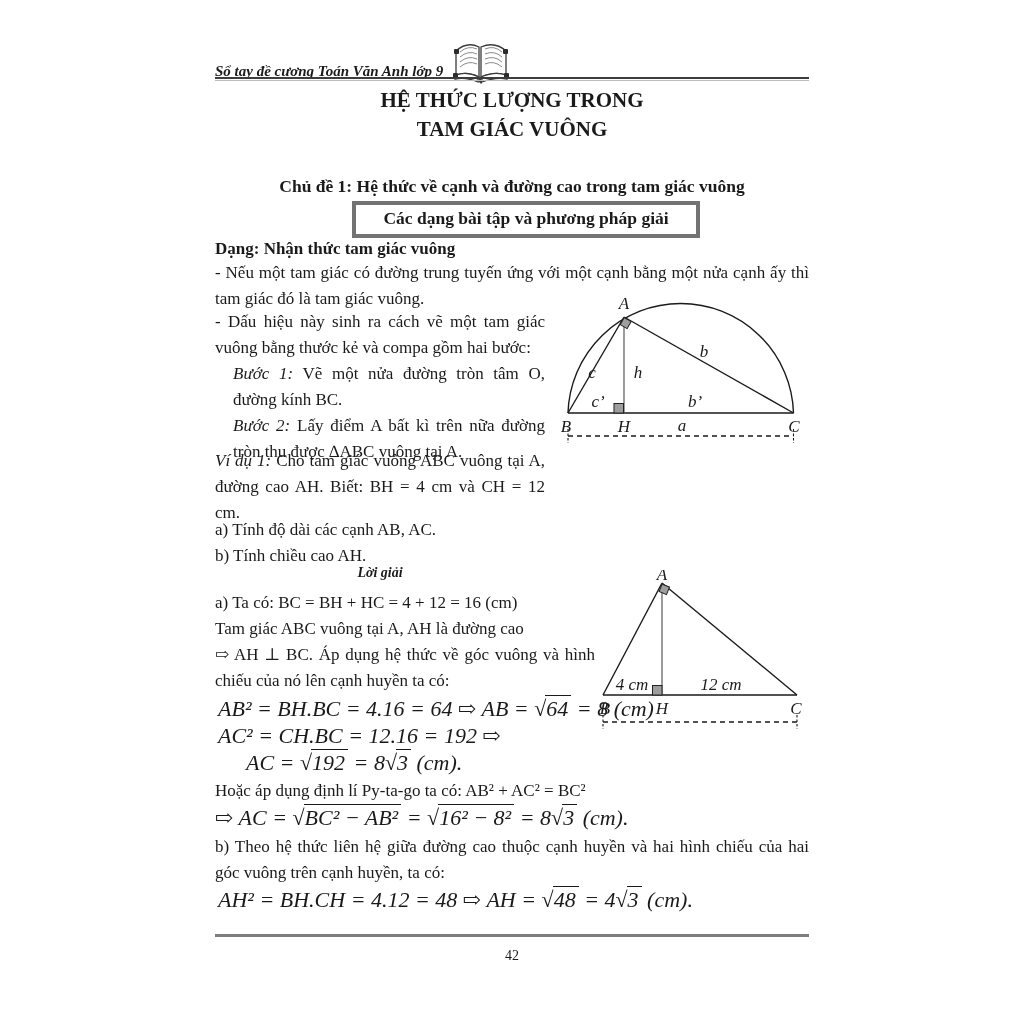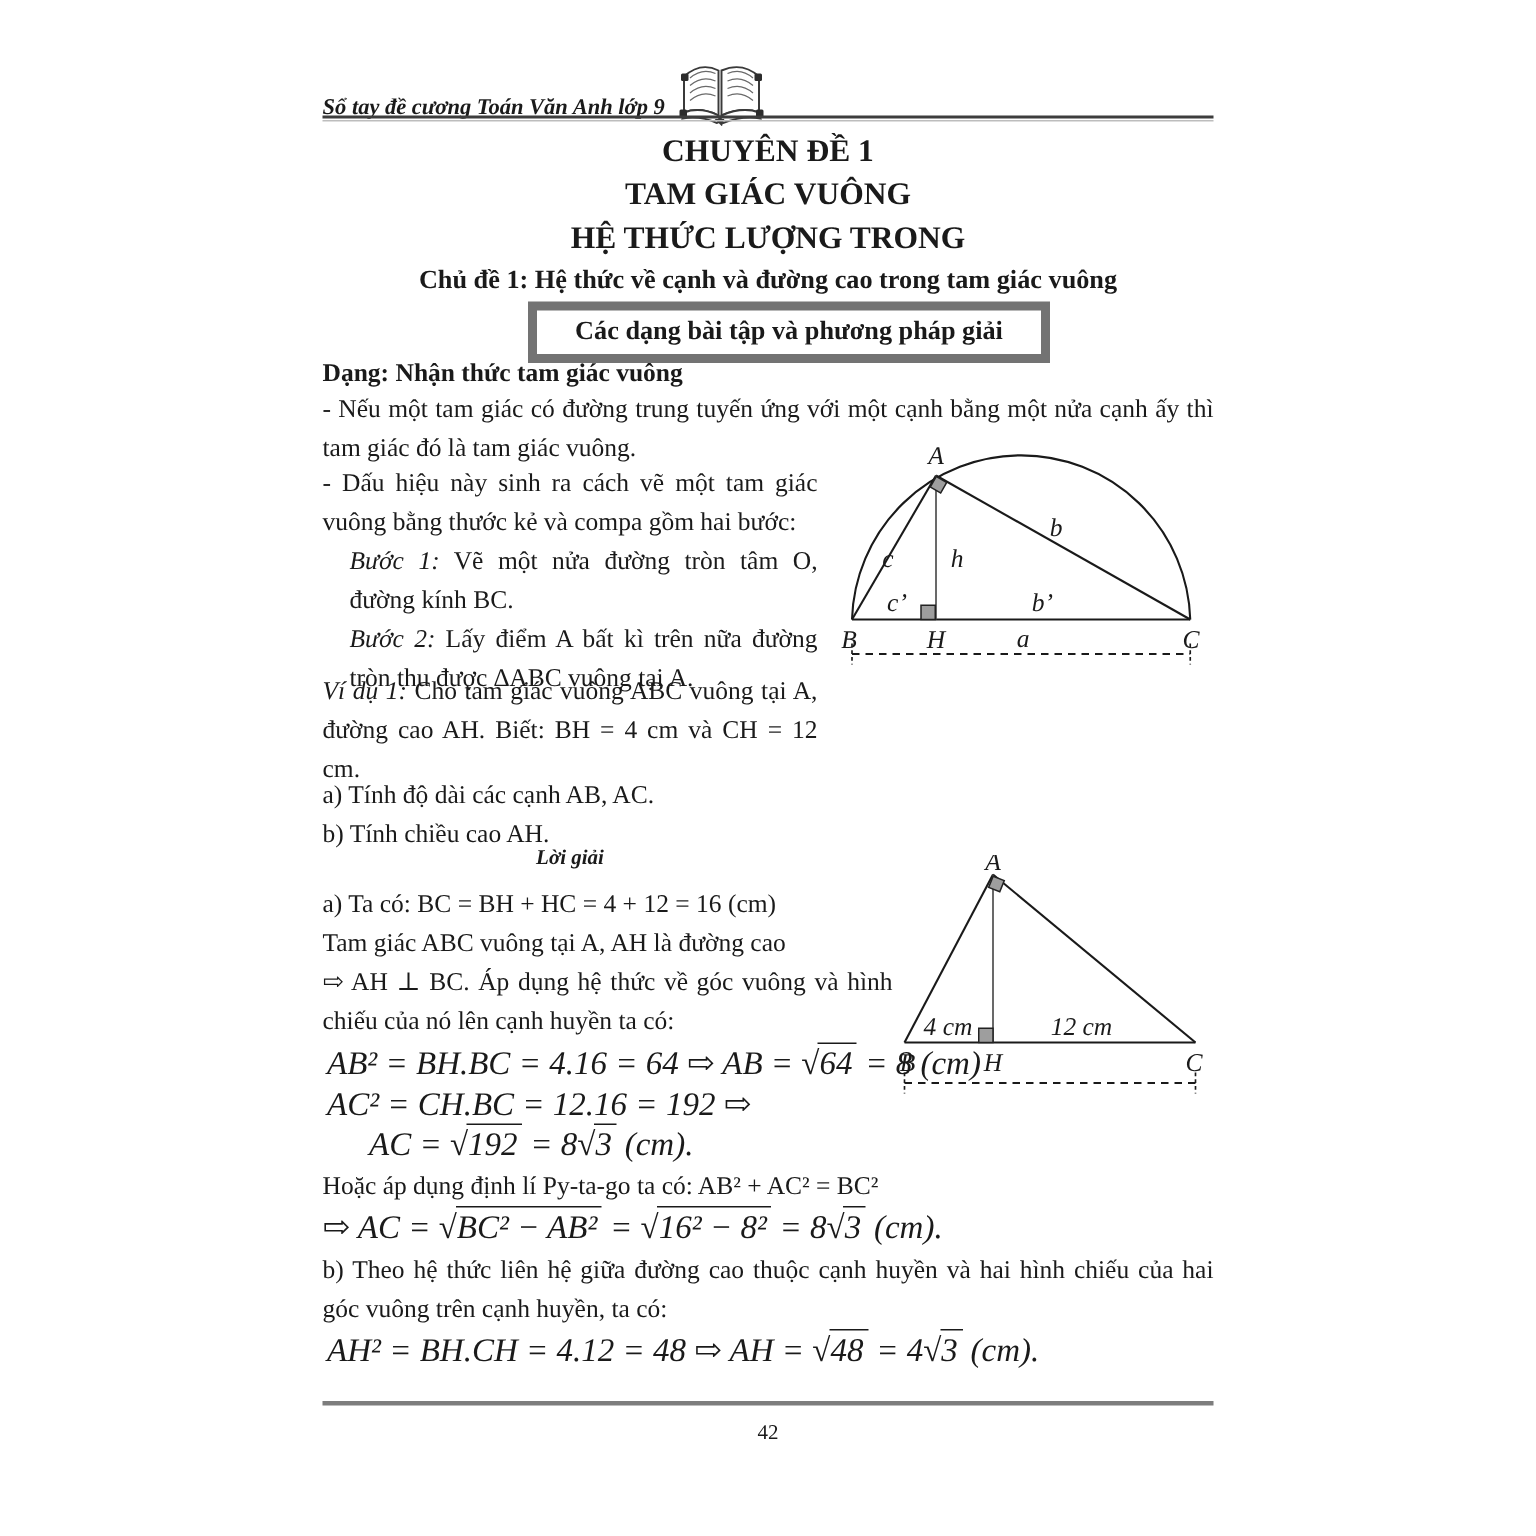--- a/index.html
+++ b/index.html
@@ -14,21 +14,21 @@
 
   
   .hdr{left:215px;top:36px;width:594px;display:flex;align-items:flex-end;gap:8px;}
   .hdr-title{font-size:15px;font-weight:bold;font-style:italic;white-space:nowrap;}
   .hdr-rule{left:215px;top:77px;width:594px;height:2px;background:#3d3d3d;}
   .hdr-rule2{left:215px;top:80px;width:594px;height:1px;background:#bdbdbd;}
 
   
   .title-block{left:215px;top:86px;width:594px;font-size:21px;font-weight:bold;line-height:29px;text-align:center;}
   .subtitle{left:215px;top:176px;width:594px;font-size:17.5px;font-weight:bold;text-align:center;}
-  .method-box{left:352px;top:201px;width:348px;box-sizing:border-box;border:6px solid #737373;
+  .method-box{left:352px;top:201px;width:348px;box-sizing:border-box;border:4px solid #737373;
               padding:3px 6px 5px 6px;font-size:17.5px;font-weight:bold;text-align:center;}
 
   .sec-heading{left:215px;top:239px;font-size:17px;font-weight:bold;}
 
   .para1{left:215px;top:260px;width:594px;}
   .leftcol{left:215px;top:309px;width:330px;}
   .step{padding-left:18px;}
   .example{left:215px;top:448px;width:330px;}
   .item-a{left:215px;top:517px;}
   .item-b{left:215px;top:543px;}
@@ -92,23 +92,22 @@
       <rect x="2" y="37" width="5" height="5" rx="1"></rect>
           <rect x="53" y="37" width="5" height="5" rx="1"></rect>
         </g>
     </svg>
   </span>
 </div>
 <div class="abs hdr-rule"></div>
 <div class="abs hdr-rule2"></div>
 
 <div class="abs title-block">
-  <div>CHUYÊN ĐỀ 1</div>
+  <div>HỆ THỨC LƯỢNG TRONG</div>
   <div>TAM GIÁC VUÔNG</div>
-  <div>HỆ THỨC LƯỢNG TRONG</div>
 </div>
 
 <div class="abs subtitle">Chủ đề 1: Hệ thức về cạnh và đường cao trong tam giác vuông</div>
 
 <div class="abs method-box">Các dạng bài tập và phương pháp giải</div>
 
 <div class="abs sec-heading">Dạng: Nhận thức tam giác vuông</div>
 
 <div class="abs para1 just body-txt">- Nếu một tam giác có đường trung tuyến ứng với một cạnh bằng một nửa cạnh ấy thì tam giác đó là tam giác vuông.</div>
 

